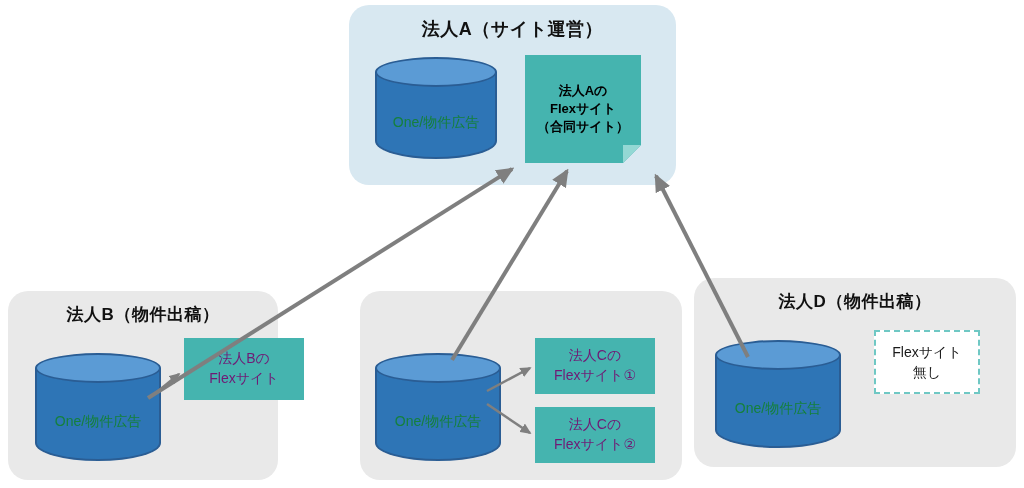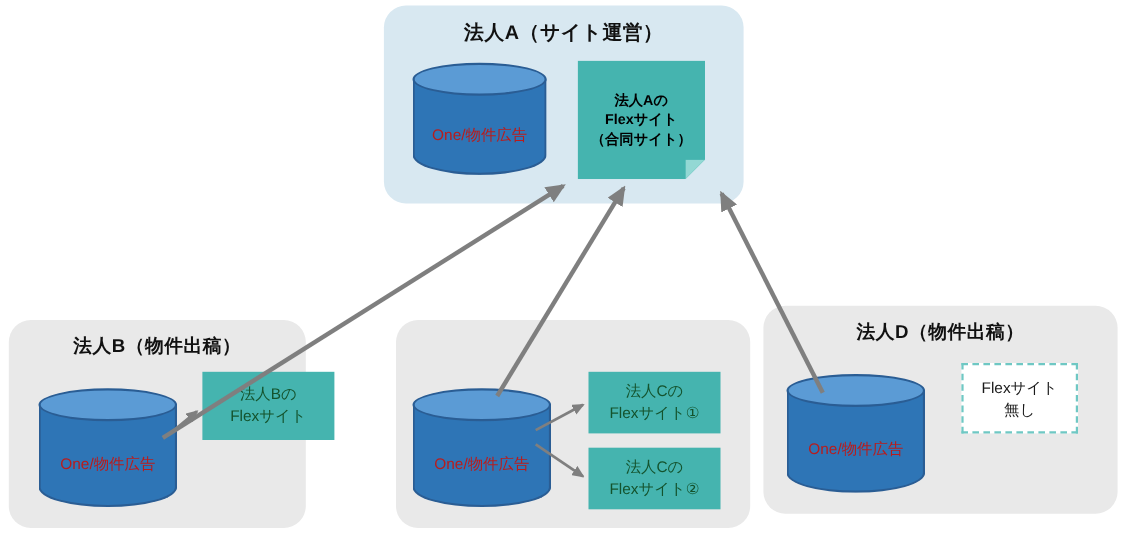--- a/index.html
+++ b/index.html
@@ -28,21 +28,21 @@
   }
   .cyl-top{
     position:absolute;left:0;right:0;top:0;height:30px;box-sizing:border-box;
     background:var(--cyl_top,#5b9bd5);
     border:2px solid var(--cyl_border,#2a5d94);
     border-radius:50%;
   }
   .cyl-label{
     position:absolute;left:0;right:0;top:30px;bottom:0;
     display:flex;align-items:center;justify-content:center;
-    color:#b91c1c;font-size:14px;text-align:right;white-space:pre-line;
+    color:#15803d;font-size:14px;text-align:right;white-space:pre-line;
   }
 
   
   .note{
     position:absolute;background:var(--teal,#45b4af);
     clip-path:polygon(0 0,100% 0,100% calc(100% - 18px),calc(100% - 18px) 100%,0 100%);
   }
   .fold{
     position:absolute;right:0;bottom:0;width:18px;height:18px;
     background:var(--teal_fold,#93d8d4);
@@ -50,21 +50,21 @@
   }
   .note-label{
     position:absolute;inset:0;display:flex;align-items:center;justify-content:center;
     color:#000000;font-weight:bold;font-size:13px;line-height:1.4;text-align:center;white-space:pre-line;
   }
 
   
   .site{
     position:absolute;background:var(--teal,#45b4af);
     display:flex;align-items:center;justify-content:center;
-    color:#14532d;font-size:14px;line-height:1.4;text-align:center;white-space:pre-line;
+    color:#701a75;font-size:14px;line-height:1.4;text-align:center;white-space:pre-line;
   }
 
   
   .nosite{
     position:absolute;background:#ffffff;border:2px dashed var(--dashed_border,#6fc8c4);
     box-sizing:border-box;display:flex;align-items:center;justify-content:center;
     color:#1a1a1a;font-size:14px;line-height:1.45;text-align:center;white-space:pre-line;
   }
 
   .arrow-layer{position:absolute;left:0;top:0;pointer-events:none;}

